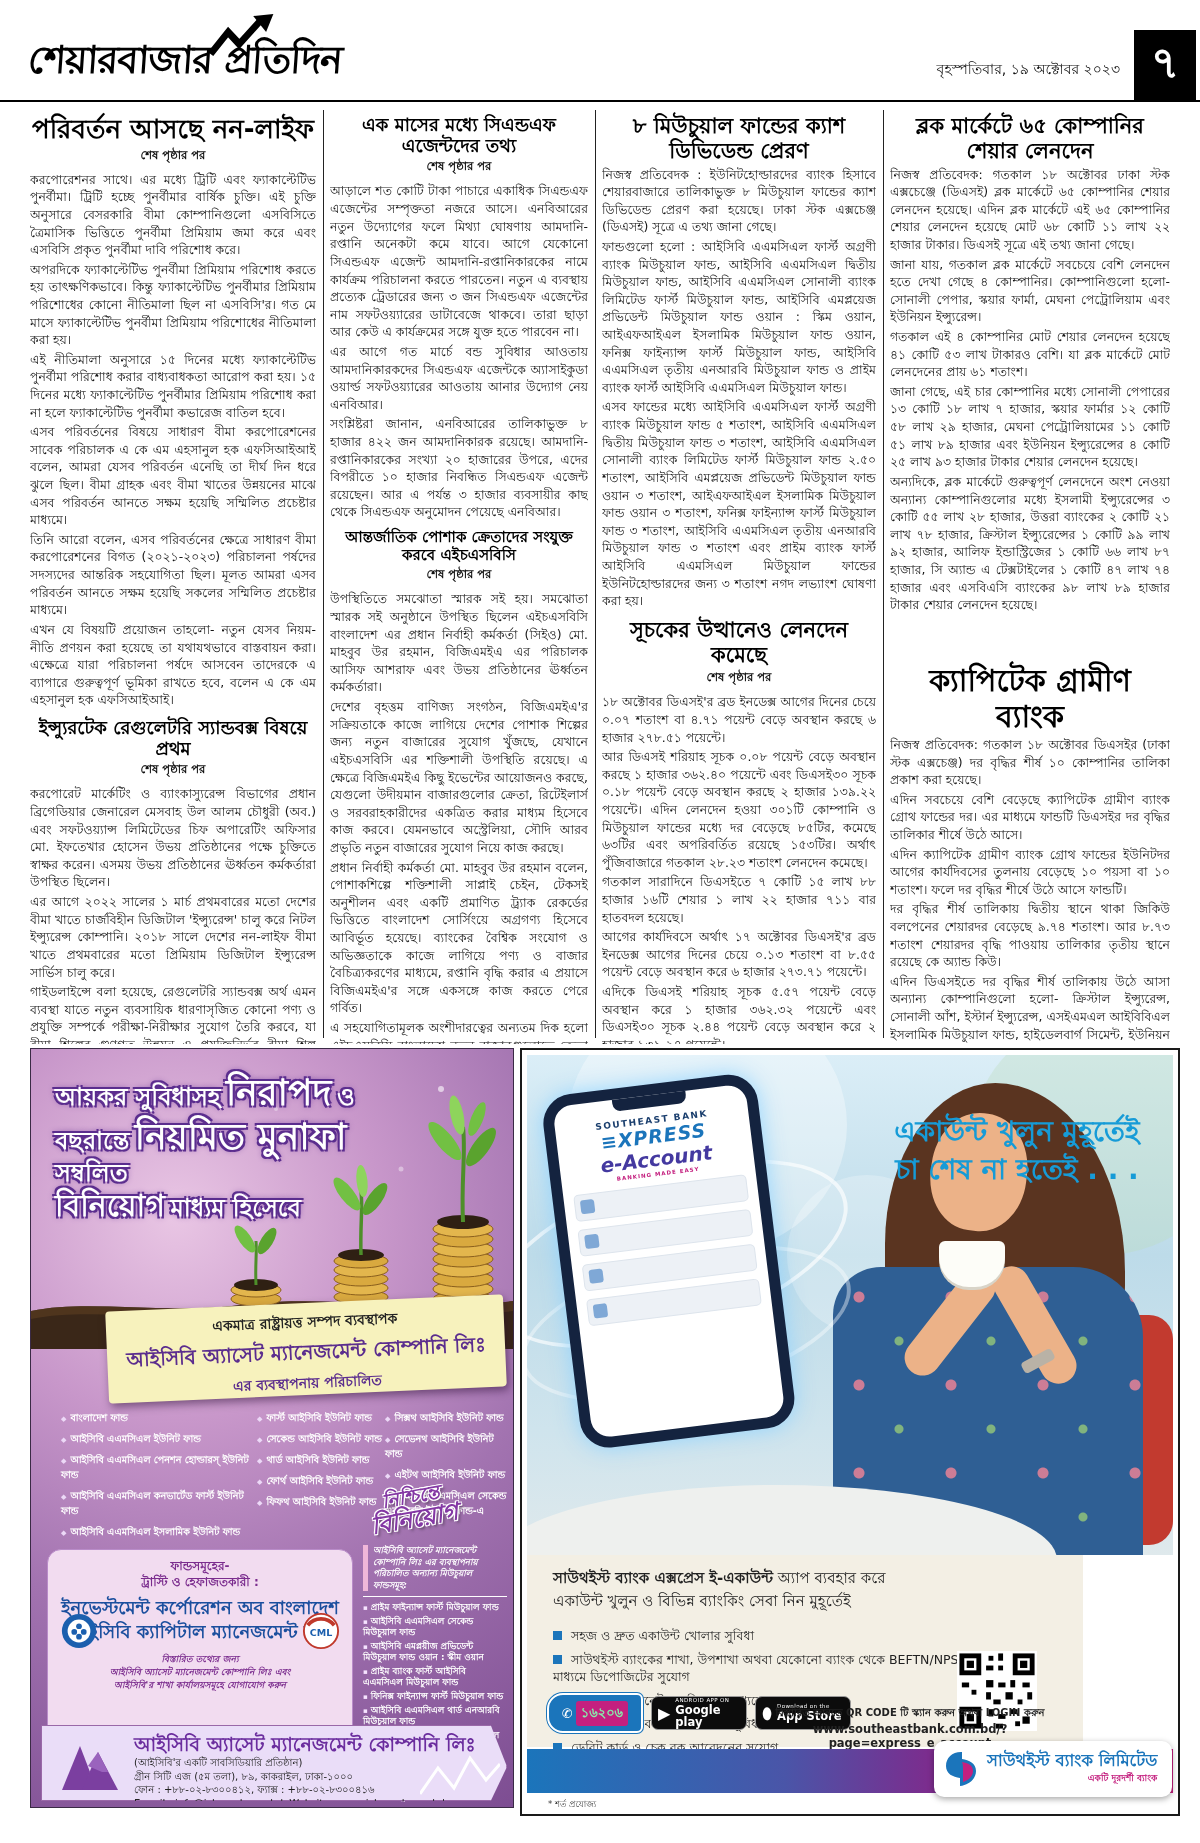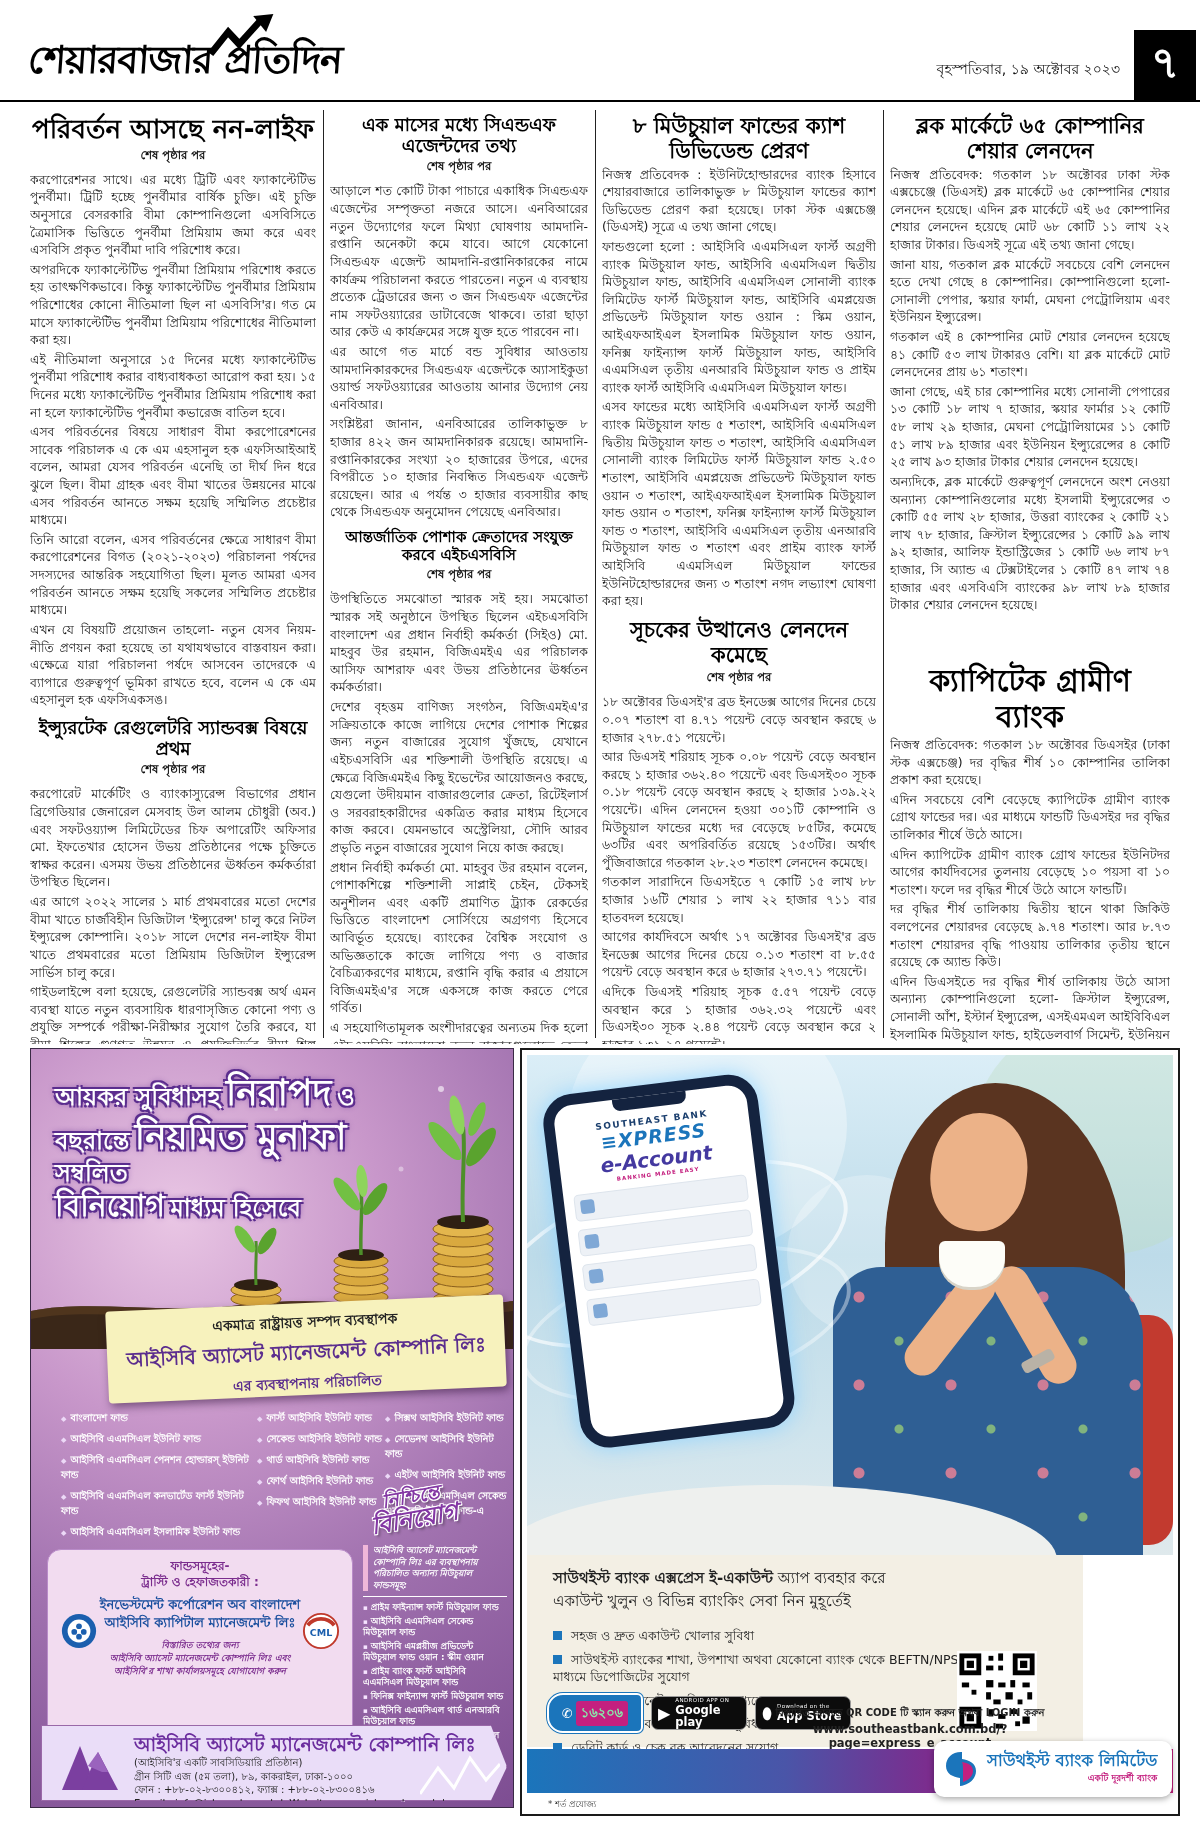--- a/index.html
+++ b/index.html
@@ -37,21 +37,21 @@
   .bn3{font-size:14px;font-weight:700;color:#5b2d8e;margin-top:2px;}
   .fundlist{position:absolute;left:30px;top:362px;width:452px;display:flex;}
   .fl-col{color:#fff;font-weight:700;font-size:9.6px;}
   .fl-col div{margin-bottom:6px;}
   .fl-b{color:#ecd9f7;font-size:7px;margin-right:4px;}
   .nishchinte{position:absolute;left:338px;top:438px;transform:rotate(-10deg);color:#8438a4;font-weight:900;font-style:italic;text-align:center;line-height:1.05;
      text-shadow:1px 1px 0 #fff,-1px 1px 0 #fff,1px -1px 0 #fff,-1px -1px 0 #fff,2px 3px 3px rgba(0,0,0,.4);}
   .ns1{font-size:19px;} .ns2{font-size:24px;}
   .trustee{position:absolute;left:16px;top:500px;width:306px;height:190px;background:#f2dcf0;border:1px solid #b98cc9;border-radius:14px;text-align:center;box-sizing:border-box;padding-top:9px;}
   .tr-lab{font-size:12px;font-weight:800;color:#7b2d8e;line-height:1.3;}
-  .tr-org{font-size:13px;font-weight:800;color:#1b4f9e;line-height:1.35;margin-top:6px;}
+  .tr-org{font-size:18px;font-weight:800;color:#1b4f9e;line-height:1.35;margin-top:6px;}
   .tr-note{font-size:9px;font-style:italic;font-weight:700;color:#7b2d8e;line-height:1.45;margin-top:8px;}
   .tr-logo{position:absolute;width:38px;height:38px;}
   .otherfunds{position:absolute;left:332px;top:496px;width:144px;color:#fff;}
   .of-head{font-size:8.6px;font-style:italic;font-weight:700;line-height:1.35;border-left:5px solid #f0b7d9;padding-left:5px;}
   .of-rule{height:1px;background:#fff;margin:5px 0;}
   .of-item{font-size:8.8px;font-weight:700;margin:3px 0;line-height:1.25;}
   .of-b{color:#f6e3ff;font-size:7px;margin-right:3px;}
   .adfooter{position:absolute;left:10px;top:676px;width:464px;height:74px;background:#eaddf8;border:1px solid #9a68a8;
      clip-path:polygon(0 0,96.5% 0,100% 55%,96.5% 100%,0 100%);}
   .af-title{position:absolute;left:92px;top:4px;font-size:19px;font-weight:800;color:#6b2d9e;}
@@ -138,21 +138,21 @@
 
     <div class="col" style="left:30px;width:286px;">
       <article>
         <h2 class="hl hl-xl">পরিবর্তন আসছে নন-লাইফ</h2>
         <div class="cont">শেষ পৃষ্ঠার পর</div>
         <p>করপোরেশনর সাথে। এর মধ্যে ট্রিটি এবং ফ্যাকাল্টেটিভ পুনর্বীমা। ট্রিটি হচ্ছে পুনর্বীমার বার্ষিক চুক্তি। এই চুক্তি অনুসারে বেসরকারি বীমা কোম্পানিগুলো এসবিসিতে ত্রৈমাসিক ভিত্তিতে পুনর্বীমা প্রিমিয়াম জমা করে এবং এসবিসি প্রকৃত পুনর্বীমা দাবি পরিশোধ করে।</p>
         <p>অপরদিকে ফ্যাকাল্টেটিভ পুনর্বীমা প্রিমিয়াম পরিশোধ করতে হয় তাৎক্ষণিকভাবে। কিন্তু ফ্যাকাল্টেটিভ পুনর্বীমার প্রিমিয়াম পরিশোধের কোনো নীতিমালা ছিল না এসবিসি'র। গত মে মাসে ফ্যাকাল্টেটিভ পুনর্বীমা প্রিমিয়াম পরিশোধের নীতিমালা করা হয়।</p>
         <p>এই নীতিমালা অনুসারে ১৫ দিনের মধ্যে ফ্যাকাল্টেটিভ পুনর্বীমা পরিশোধ করার বাধ্যবাধকতা আরোপ করা হয়। ১৫ দিনের মধ্যে ফ্যাকাল্টেটিভ পুনর্বীমার প্রিমিয়াম পরিশোধ করা না হলে ফ্যাকাল্টেটিভ পুনর্বীমা কভারেজ বাতিল হবে।</p>
         <p>এসব পরিবর্তনের বিষয়ে সাধারণ বীমা করপোরেশনের সাবেক পরিচালক এ কে এম এহসানুল হক এফসিআইআই বলেন, আমরা যেসব পরিবর্তন এনেছি তা দীর্ঘ দিন ধরে ঝুলে ছিল। বীমা গ্রাহক এবং বীমা খাতের উন্নয়নের মাঝে এসব পরিবর্তন আনতে সক্ষম হয়েছি সম্মিলিত প্রচেষ্টার মাধ্যমে।</p>
         <p>তিনি আরো বলেন, এসব পরিবর্তনের ক্ষেত্রে সাধারণ বীমা করপোরেশনের বিগত (২০২১-২০২৩) পরিচালনা পর্ষদের সদস্যদের আন্তরিক সহযোগিতা ছিল। মূলত আমরা এসব পরিবর্তন আনতে সক্ষম হয়েছি সকলের সম্মিলিত প্রচেষ্টার মাধ্যমে।</p>
-        <p>এখন যে বিষয়টি প্রয়োজন তাহলো- নতুন যেসব নিয়ম-নীতি প্রণয়ন করা হয়েছে তা যথাযথভাবে বাস্তবায়ন করা। এক্ষেত্রে যারা পরিচালনা পর্ষদে আসবেন তাদেরকে এ ব্যাপারে গুরুত্বপূর্ণ ভূমিকা রাখতে হবে, বলেন এ কে এম এহসানুল হক এফসিএকসঙ।</p>
+        <p>এখন যে বিষয়টি প্রয়োজন তাহলো- নতুন যেসব নিয়ম-নীতি প্রণয়ন করা হয়েছে তা যথাযথভাবে বাস্তবায়ন করা। এক্ষেত্রে যারা পরিচালনা পর্ষদে আসবেন তাদেরকে এ ব্যাপারে গুরুত্বপূর্ণ ভূমিকা রাখতে হবে, বলেন এ কে এম এহসানুল হক এফসিআইআই।</p>
       </article>
       <article>
         <h2 class="hl hl-md">ইন্স্যুরটেক রেগুলেটরি স্যান্ডবক্স বিষয়ে প্রথম</h2>
         <div class="cont">শেষ পৃষ্ঠার পর</div>
         <p>করপোরেট মার্কেটিং ও ব্যাংকাস্যুরেন্স বিভাগের প্রধান ব্রিগেডিয়ার জেনারেল মেসবাহ উল আলম চৌধুরী (অব.) এবং সফটওয়্যান্স লিমিটেডের চিফ অপারেটিং অফিসার মো. ইফতেখার হোসেন উভয় প্রতিষ্ঠানের পক্ষে চুক্তিতে স্বাক্ষর করেন। এসময় উভয় প্রতিষ্ঠানের ঊর্ধ্বতন কর্মকর্তারা উপস্থিত ছিলেন।</p>
         <p>এর আগে ২০২২ সালের ১ মার্চ প্রথমবারের মতো দেশের বীমা খাতে চার্জবিহীন ডিজিটাল 'ইন্স্যুরেন্স' চালু করে নিটল ইন্স্যুরেন্স কোম্পানি। ২০১৮ সালে দেশের নন-লাইফ বীমা খাতে প্রথমবারের মতো প্রিমিয়াম ডিজিটাল ইন্স্যুরেন্স সার্ভিস চালু করে।</p>
         <p>গাইডলাইন্সে বলা হয়েছে, রেগুলেটরি স্যান্ডবক্স অর্থ এমন ব্যবস্থা যাতে নতুন ব্যবসায়িক ধারণাসৃজিত কোনো পণ্য ও প্রযুক্তি সম্পর্কে পরীক্ষা-নিরীক্ষার সুযোগ তৈরি করবে, যা বীমা শিল্পের গুণগত উন্নয়ন ও প্রযুক্তিনির্ভর বীমা শিল্প গঠনে গুরুত্বপূর্ণ ভূমিকা পালন করবে।</p>
 
       </article>
     </div>
@@ -385,20 +385,24 @@
           <div class="pb2">≡XPRESS</div>
           <div class="pb3">e-Account</div>
           <div class="pb4">BANKING MADE EASY</div>
           <div class="approw"><i></i></div>
           <div class="approw"><i></i></div>
           <div class="approw"><i></i></div>
           <div class="approw"><i></i></div>
         </div>
       </div>
 
+      <div class="seb-headline">
+        <div class="sh1">একাউন্ট খুলুন মুহূর্তেই</div>
+        <div class="sh2">চা শেষ না হতেই . . .</div>
+      </div>
     </div>
 
     <div class="panel">
       <div class="lead">
         <div><b>সাউথইস্ট ব্যাংক এক্সপ্রেস ই-একাউন্ট</b><span> অ্যাপ ব্যবহার করে</span></div>
         <div>একাউন্ট খুলুন ও বিভিন্ন ব্যাংকিং সেবা নিন মুহূর্তেই</div>
       </div>
       <div class="feat">
         <div class="feat-item"><span class="sq"></span><span>সহজ ও দ্রুত একাউন্ট খোলার সুবিধা</span></div>
         <div class="feat-item"><span class="sq"></span><span>সাউথইস্ট ব্যাংকের শাখা, উপশাখা অথবা যেকোনো ব্যাংক থেকে BEFTN/NPSB-এর মাধ্যমে ডিপোজিটের সুযোগ</span></div>

